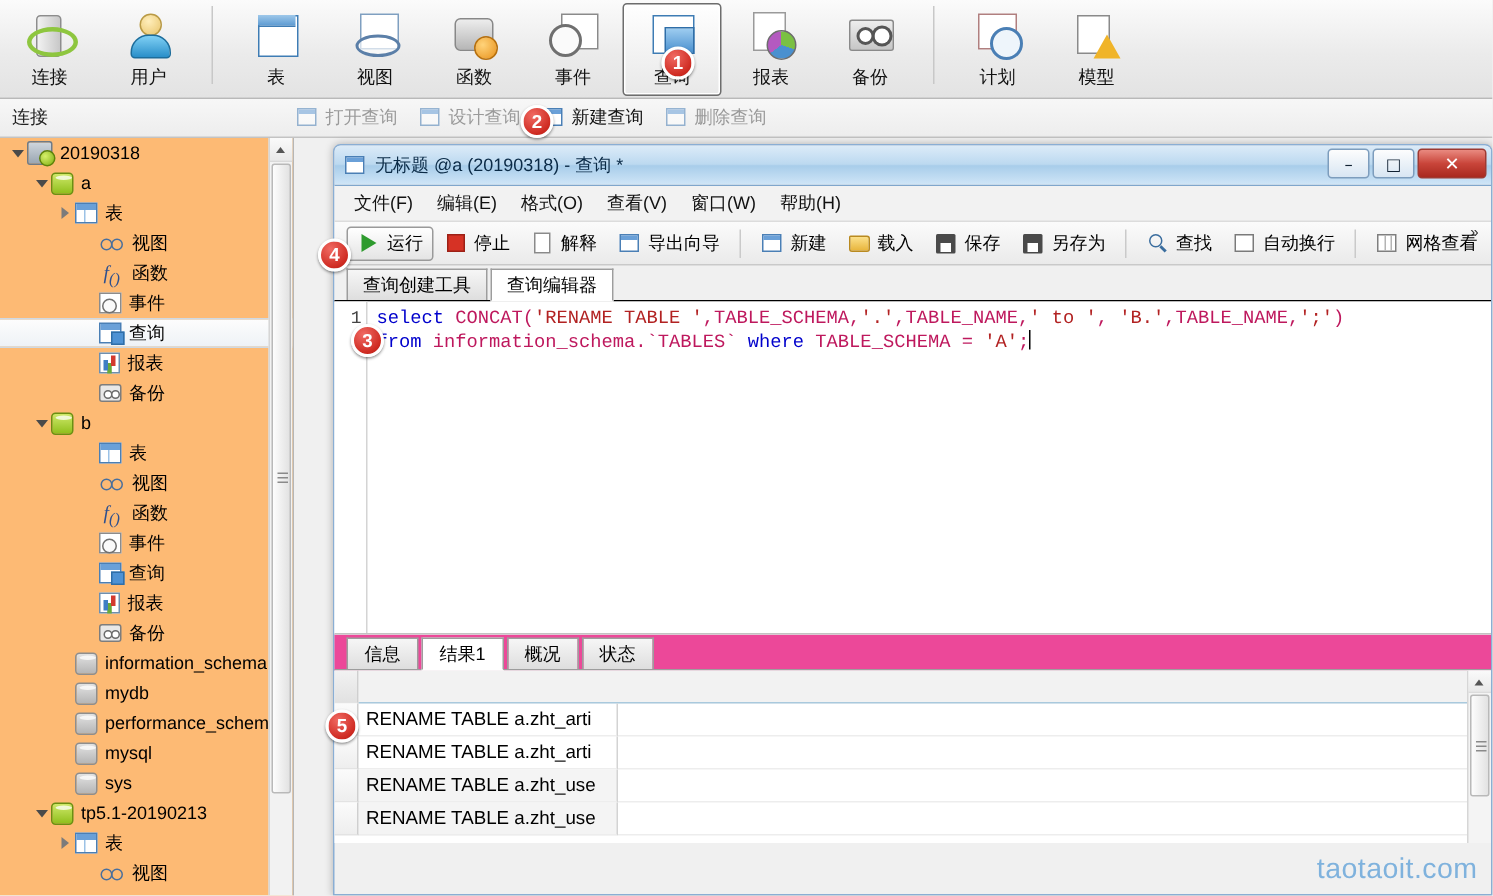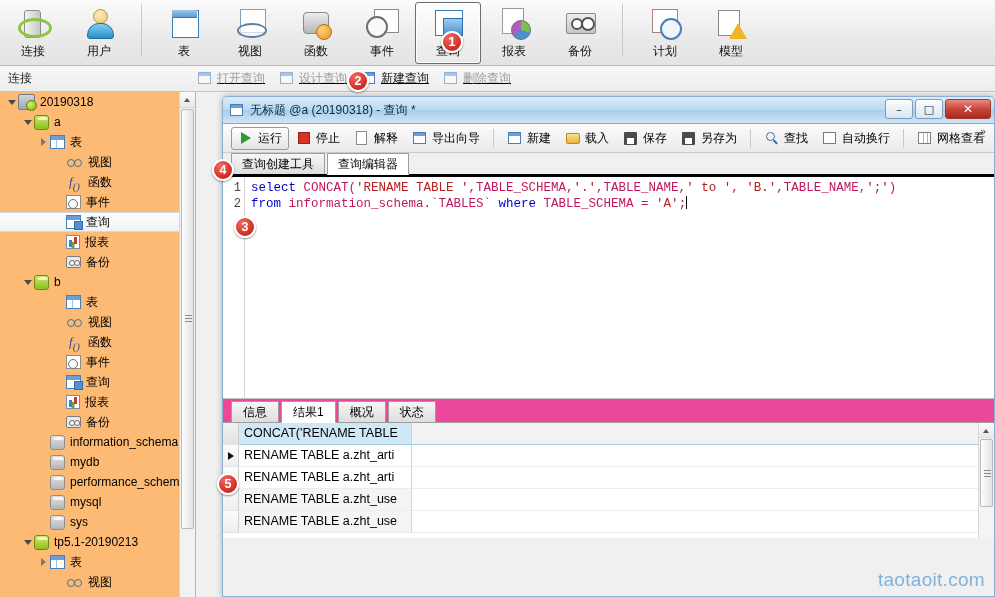--- a/index.html
+++ b/index.html
@@ -148,21 +148,21 @@
     border-bottom: 1px solid #c9c9c9; display: flex; align-items: center; padding-left: 8px; }
   .tbtn { display: flex; align-items: center; gap: 4px; height: 23px; padding: 0 6px;
     border: 1px solid transparent; border-radius: 3px; font-size: 12px; white-space: nowrap; }
   .tbtn.run { border: 1px solid #9a9a9a; background: linear-gradient(#ffffff,#e4e4e4); }
   .tsep { width: 1px; height: 19px; background: #cacaca; margin: 0 6px; }
   .ti { width: 16px; height: 15px; position: relative; flex: none; }
   .chev { position: absolute; right: 4px; top: 2px; width: 14px; text-align: center;
     font-size: 10px; color: #333; line-height: 12px; }
 
   .qtabs { height: 24px; background: #f0f0f0; display: flex; align-items: flex-end;
-    padding-left: 8px; border-bottom: 3px solid #000000; }
+    padding-left: 8px; border-bottom: 1px solid #000000; }
   .qtab { height: 21px; padding: 0 10px; font-size: 12px; line-height: 20px;
     border: 1px solid #9d9d9d; border-bottom: none; background: linear-gradient(#f6f6f6,#dedede);
     margin-right: 2px; }
   .qtab.on { background: #fff; border-bottom: 1px solid #fff; margin-bottom: -1px; height: 22px; }
 
   
   .editor { position: relative; height: 222px; background: #fff; border-bottom: 1px solid #c2c2c2;
     display: flex; overflow: hidden; }
   .gutter { width: 22px; background: #fff; border-right: 1px solid #d4d4d4;
     padding-top: 3px; text-align: right; }
@@ -335,21 +335,21 @@
         <div class="rib-lbl">计划</div>
       </div>
       <div class="rib-btn">
         <div class="rib-ico ri-model"></div>
         <div class="rib-lbl">模型</div>
       </div>
     </div>
 
   <div class="subbar">
     <div class="subbar-title">连接</div>
-    <div id="subitems" style="display:flex;align-items:center;text-decoration:underline;">
+    <div id="subitems" style="display:flex;align-items:center;">
         <div class="sub-item">
           <span class="sub-ico">
             <span class="g-blue" style="opacity:0.55"></span>
           </span>
           <span>打开查询</span>
         </div>
         <div class="sub-item">
           <span class="sub-ico">
             <span class="g-blue" style="opacity:0.55"></span>
           </span>
@@ -523,20 +523,28 @@
         </div>
         <div class="wbtn">
           <div class="gl">□</div>
         </div>
         <div class="wbtn close">
           <div class="gl">✕</div>
         </div>
       </div>
     </div>
 
+    <div class="qmenu" id="qmenu">
+        <span>文件(F)</span>
+        <span>编辑(E)</span>
+        <span>格式(O)</span>
+        <span>查看(V)</span>
+        <span>窗口(W)</span>
+        <span>帮助(H)</span>
+      </div>
 
     <div class="qtool">
       <div id="qtool" style="display:flex;align-items:center;">
           <div class="tbtn run">
             <span class="ti">
               <span class="g-play"></span>
             </span>
             <span>运行</span>
           </div>
           <div class="tbtn">
@@ -623,21 +631,20 @@
         <div class="rtab">信息</div>
         <div class="rtab on">结果1</div>
         <div class="rtab">概况</div>
         <div class="rtab">状态</div>
       </div>
 
     <div class="grid">
       <div id="grid">
           <div class="grow ghead">
             <div class="gsel"></div>
-            <div class="gcell">CONCAT('RENAME TABLE</div>
             <div class="gfill"></div>
           </div>
           <div class="grow">
             <div class="gsel cur"></div>
             <div class="gcell">RENAME TABLE a.zht_arti</div>
             <div class="gfill"></div>
           </div>
           <div class="grow">
             <div class="gsel"></div>
             <div class="gcell">RENAME TABLE a.zht_arti</div>

